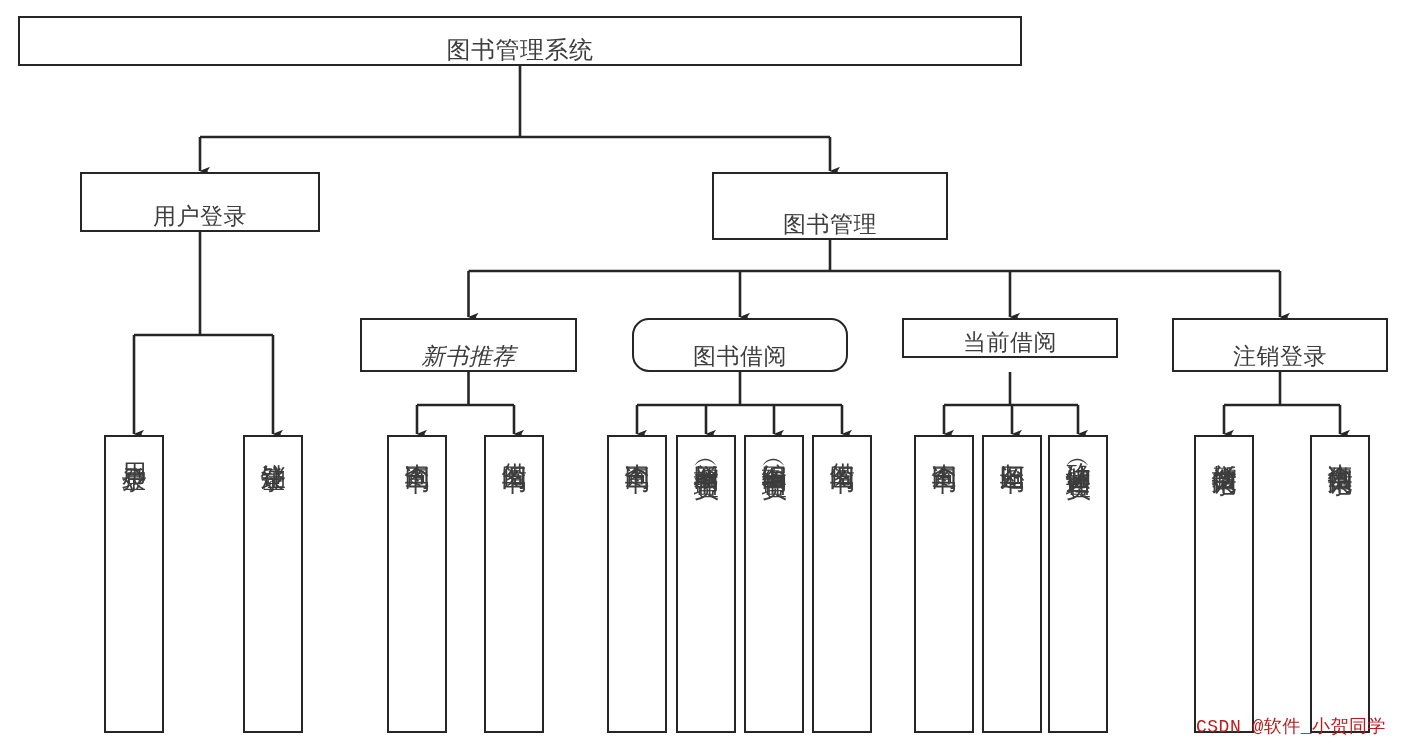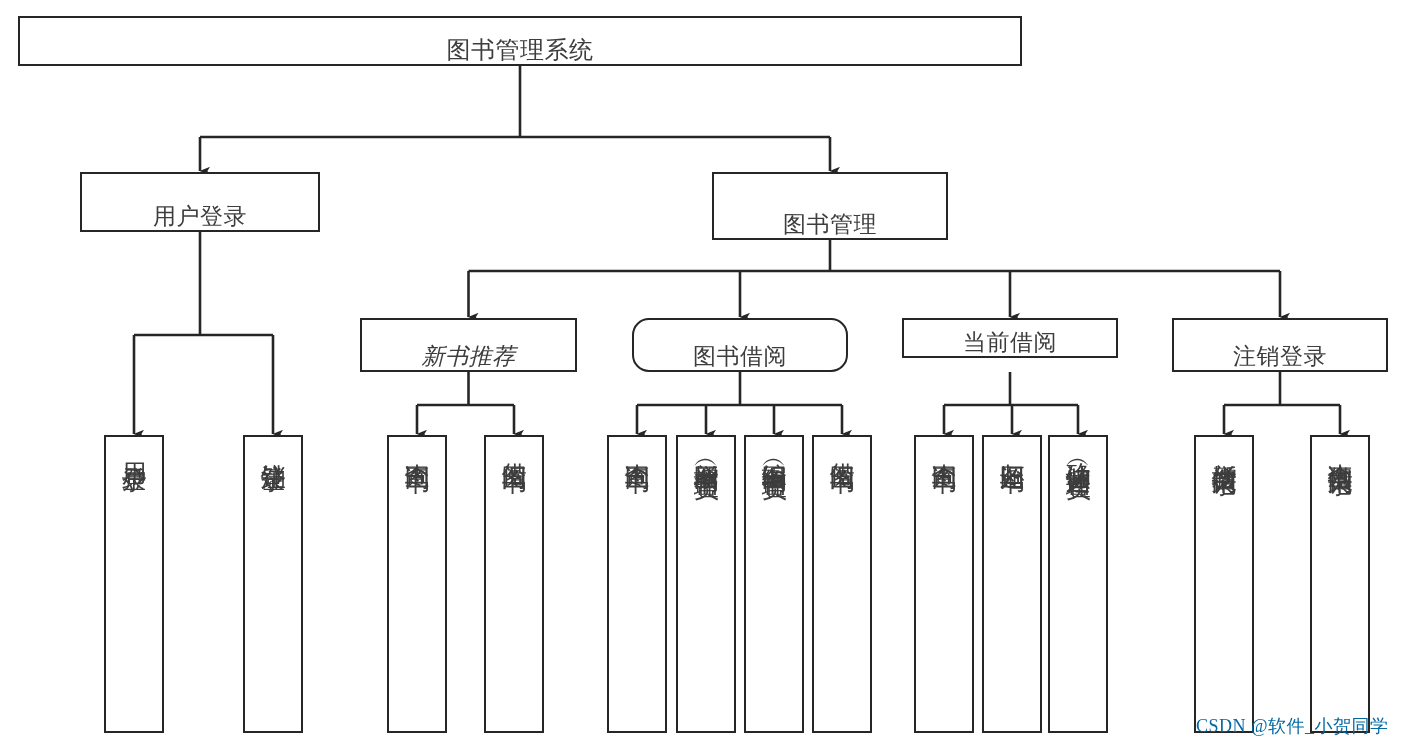--- a/index.html
+++ b/index.html
@@ -55,23 +55,23 @@
     writing-mode: vertical-rl;
     text-orientation: upright;
     font-size: 25px;
     letter-spacing: 2px;
   }
   .node.root .label {
     font-size: 24px;
   }
   .watermark {
     position: absolute;
-    color: #0369a1;
+    color: #b91c1c;
     font-size: 18px;
-    font-family: Liberation Serif, serif;
+    font-family: Liberation Mono, monospace;
     white-space: nowrap;
     letter-spacing: 0.5px;
     pointer-events: none;
   }
 </style>
 </head>
 <body>
 
 <div id="diagram-root">
 

